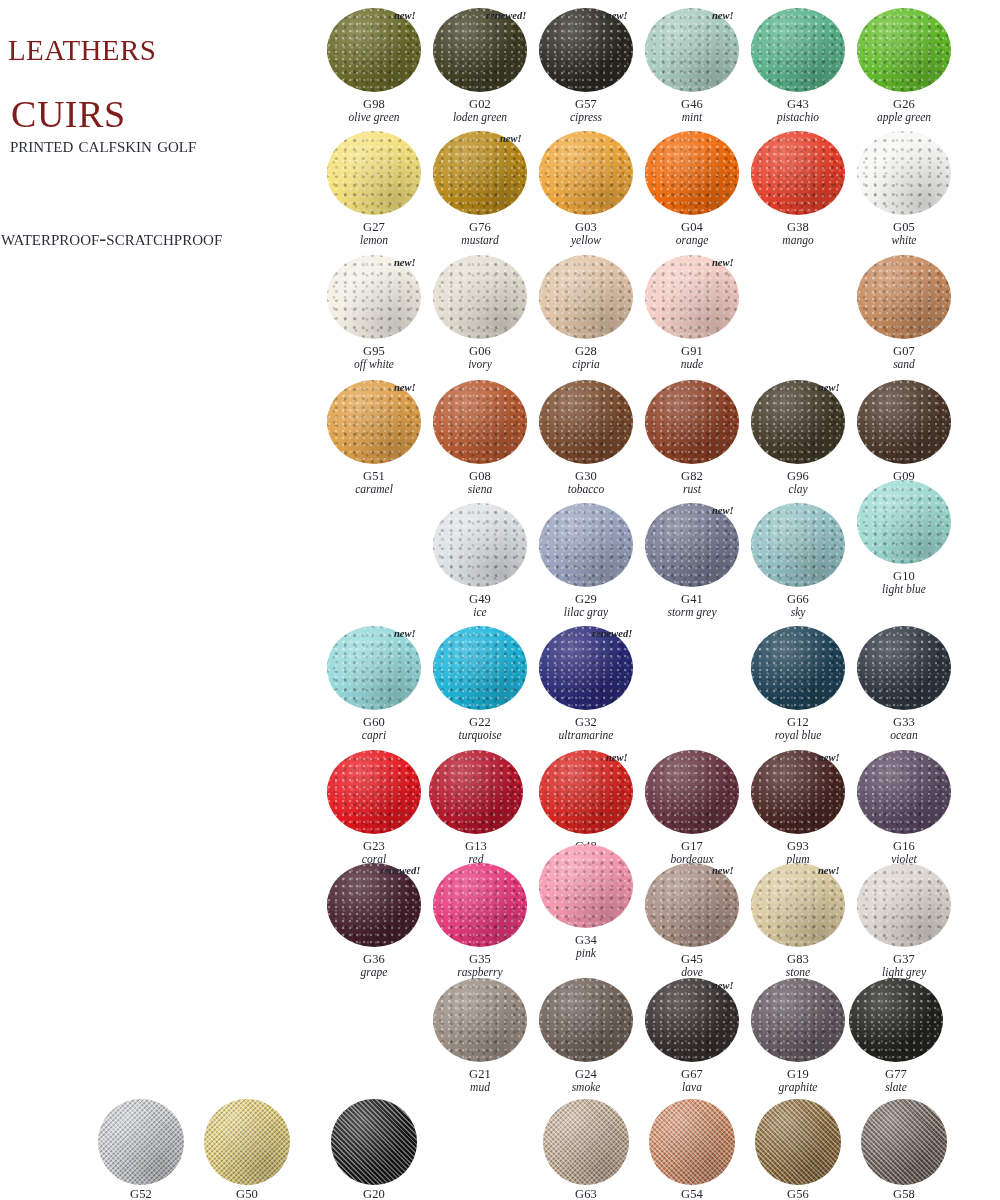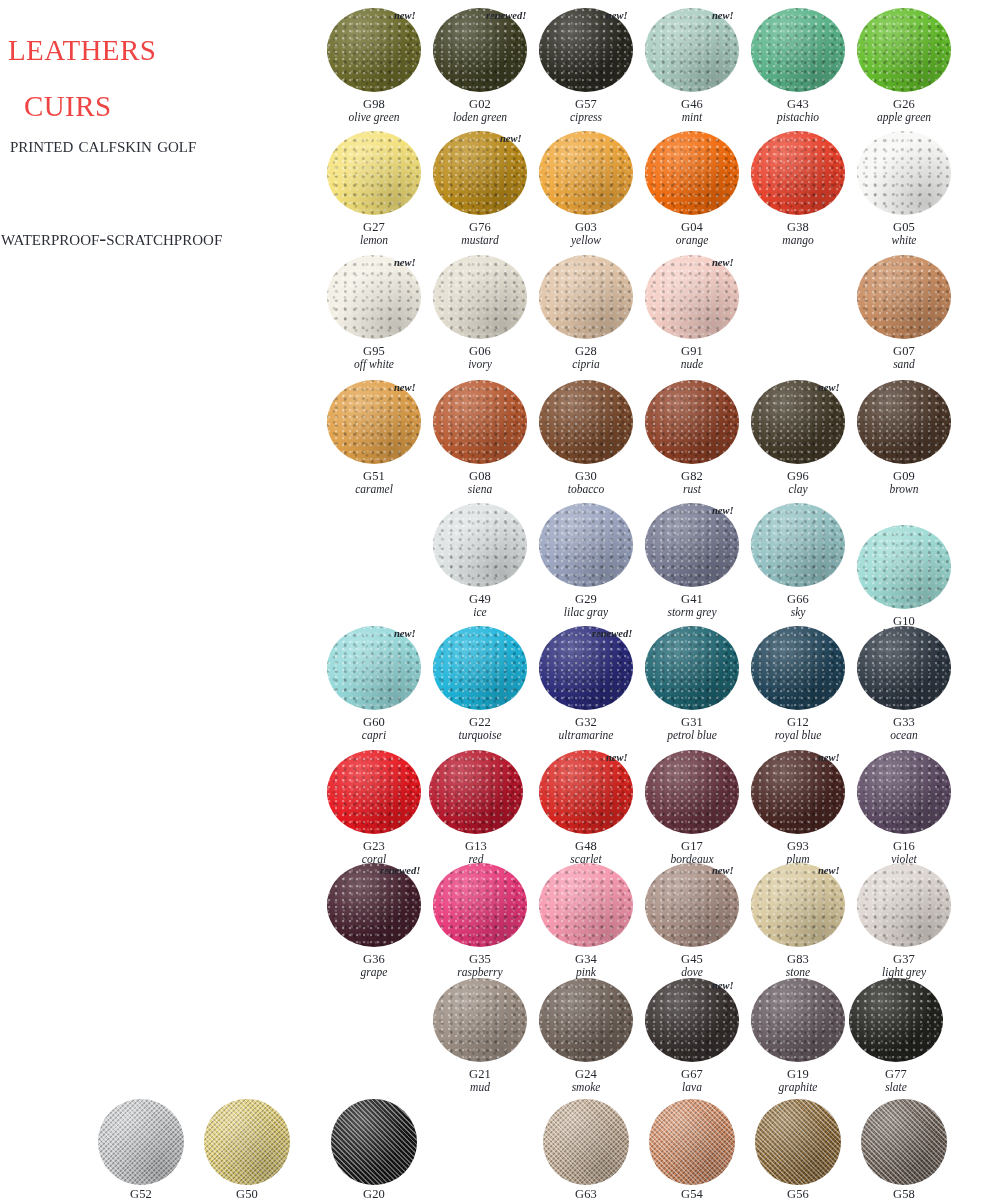--- a/index.html
+++ b/index.html
@@ -18,38 +18,38 @@
   
   #title-block {
     position: absolute;
     left: 0;
     top: 0;
     width: 300px;
     height: 300px;
   }
   .title-main {
     font-family: "Liberation Serif", "DejaVu Serif", serif;
-    color: #ef4444;
+    color: #7f1d1d;
     font-weight: 400;
     letter-spacing: 0.01em;
     white-space: nowrap;
   }
   #title-leathers {
     position: absolute;
     left: 8px;
     top: 22px;
     font-size: 41px;
     font-variant: small-caps;
     text-transform: lowercase;
   }
   #title-cuirs {
     position: absolute;
-    left: 24px;
+    left: 11px;
     top: 78px;
-    font-size: 41px;
+    font-size: 54px;
     font-variant: small-caps;
     text-transform: lowercase;
   }
   #title-sub {
     position: absolute;
     left: 10px;
     top: 133px;
     font-size: 21px;
     font-variant: small-caps;
     text-transform: lowercase;
@@ -437,21 +437,21 @@
     <div class="swatch-cell" style="left: 742px; top: 503px;">
       <div class="swatch-disc-wrap">
         <div class="swatch-disc" style="background: rgb(147, 194, 196);">
           <div class="tex grain"></div>
           <div class="tex shade"></div>
         </div>
       </div>
       <div class="swatch-code">G66</div>
       <div class="swatch-name">sky</div>
     </div>
-    <div class="swatch-cell" style="left: 848px; top: 525px;">
+    <div class="swatch-cell" style="left: 848px; top: 480px;">
       <div class="swatch-disc-wrap">
         <div class="swatch-disc" style="background: rgb(157, 219, 212);">
           <div class="tex grain"></div>
           <div class="tex shade"></div>
         </div>
       </div>
       <div class="swatch-code">G10</div>
       <div class="swatch-name">light blue</div>
     </div>
     <div class="swatch-cell" style="left: 318px; top: 626px;">
@@ -479,30 +479,20 @@
       <div class="swatch-disc-wrap">
         <div class="swatch-disc" style="background: rgb(42, 42, 122);">
           <div class="tex grain"></div>
           <div class="tex shade"></div>
         </div>
         <div class="badge" style="left: 62px;">renewed!</div>
       </div>
       <div class="swatch-code">G32</div>
       <div class="swatch-name">ultramarine</div>
     </div>
-    <div class="swatch-cell" style="left: 636px; top: 626px;">
-      <div class="swatch-disc-wrap">
-        <div class="swatch-disc" style="background: rgb(29, 100, 112);">
-          <div class="tex grain"></div>
-          <div class="tex shade"></div>
-        </div>
-      </div>
-      <div class="swatch-code">G31</div>
-      <div class="swatch-name">petrol blue</div>
-    </div>
     <div class="swatch-cell" style="left: 742px; top: 626px;">
       <div class="swatch-disc-wrap">
         <div class="swatch-disc" style="background: rgb(31, 67, 88);">
           <div class="tex grain"></div>
           <div class="tex shade"></div>
         </div>
       </div>
       <div class="swatch-code">G12</div>
       <div class="swatch-name">royal blue</div>
     </div>
@@ -592,21 +582,21 @@
     <div class="swatch-cell" style="left: 424px; top: 863px;">
       <div class="swatch-disc-wrap">
         <div class="swatch-disc" style="background: rgb(232, 56, 122);">
           <div class="tex grain"></div>
           <div class="tex shade"></div>
         </div>
       </div>
       <div class="swatch-code">G35</div>
       <div class="swatch-name">raspberry</div>
     </div>
-    <div class="swatch-cell" style="left: 530px; top: 863px;">
+    <div class="swatch-cell" style="left: 530px; top: 844px;">
       <div class="swatch-disc-wrap">
         <div class="swatch-disc" style="background: rgb(247, 151, 174);">
           <div class="tex grain"></div>
           <div class="tex shade"></div>
         </div>
       </div>
       <div class="swatch-code">G34</div>
       <div class="swatch-name">pink</div>
     </div>
     <div class="swatch-cell" style="left: 636px; top: 863px;">

